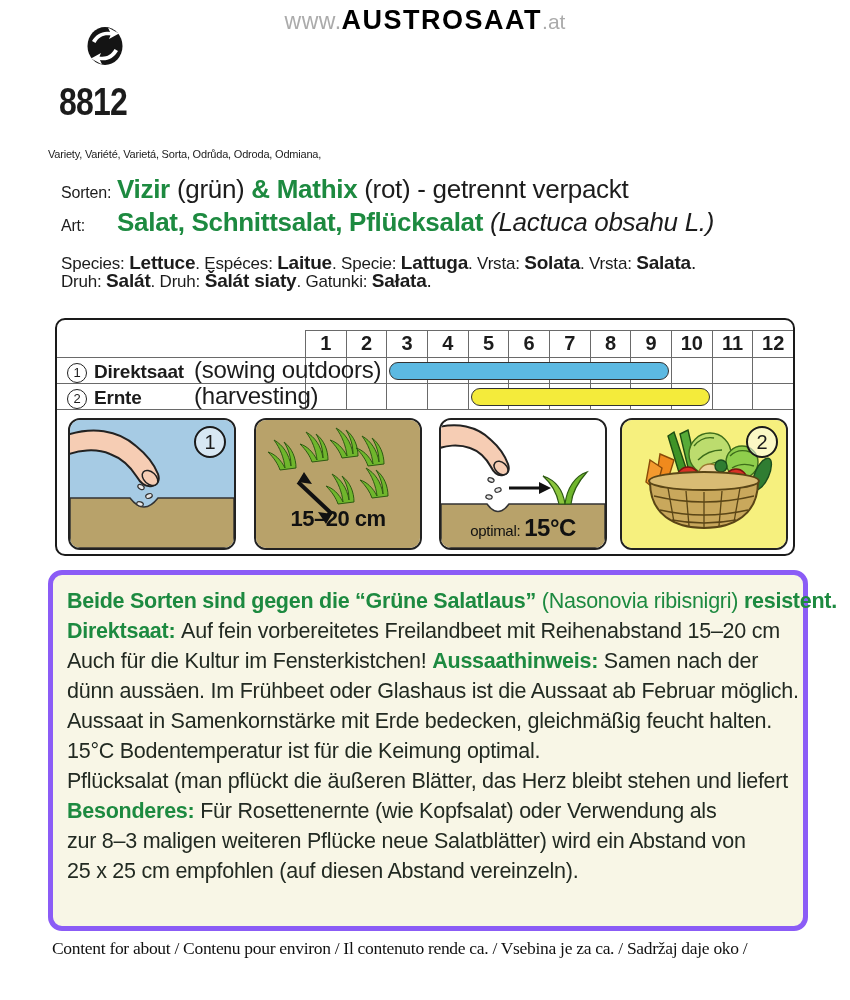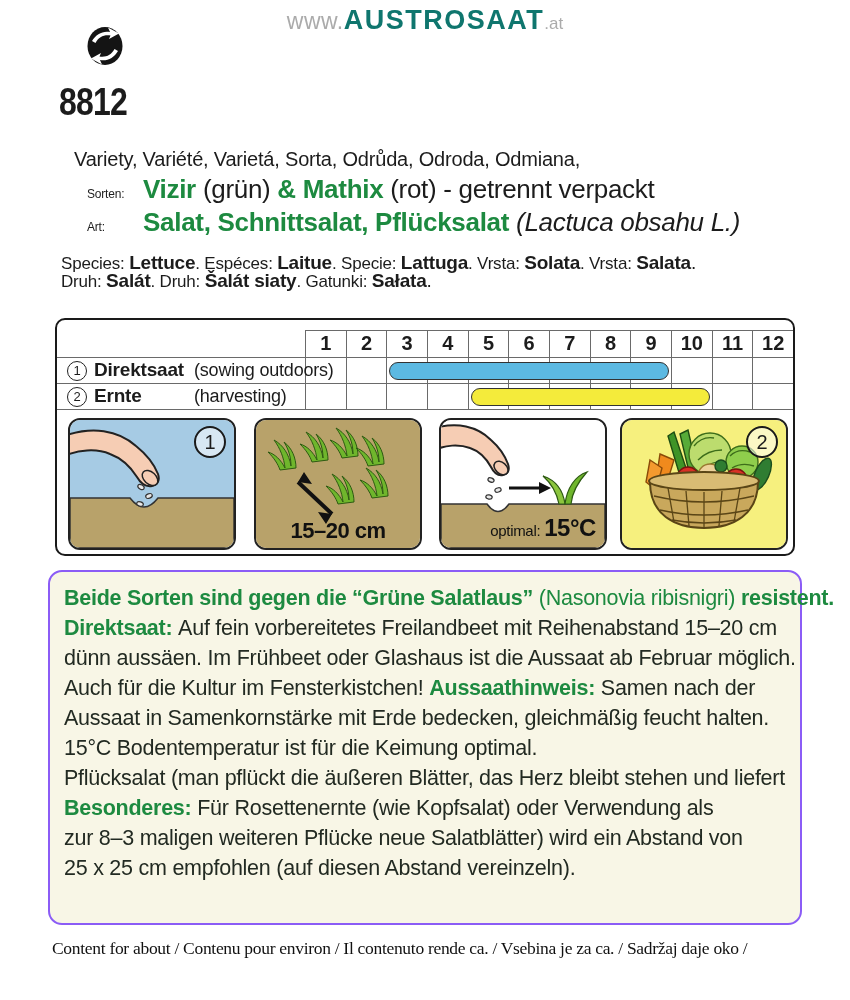--- a/index.html
+++ b/index.html
@@ -2,32 +2,32 @@
 <html><head>
 <meta charset="utf-8">
 <style>
   html,body{margin:0;padding:0;background:#fff;}
   body{width:850px;height:1000px;position:relative;overflow:hidden;
        font-family:"Liberation Sans", sans-serif;color:#1c1c1c;}
 
   
   .site-header{position:absolute;top:5px;left:0;width:100%;text-align:center;white-space:nowrap;}
   .site-header .www{font-size:23px;color:#ababab;letter-spacing:.5px;}
-  .site-header .brand{font-size:27px;font-weight:bold;color:#0f766e;letter-spacing:1.5px;}
-  .site-header .tld{font-size:17px;color:#ababab;}
+  .site-header .brand{font-size:27px;font-weight:bold;color:#000000;letter-spacing:1.5px;}
+  .site-header .tld{font-size:21px;color:#ababab;}
 
   .greendot{position:absolute;left:86px;top:26px;width:38px;height:40px;}
 
   .product-number{position:absolute;left:59px;top:80px;font-size:39px;font-weight:bold;
        transform:scaleX(.82);transform-origin:left;letter-spacing:-1px;}
 
   
-  .variety-line{position:absolute;left:74px;top:148px;font-size:20px;letter-spacing:-.2px;}
+  .variety-line{position:absolute;left:48px;top:148px;font-size:11px;letter-spacing:-.2px;}
   .mix-line{position:absolute;left:61px;display:flex;align-items:baseline;white-space:nowrap;}
-  .mix-line .lab{font-size:12px;width:56px;flex:none;letter-spacing:-.2px;margin-left:26px;}
+  .mix-line .lab{font-size:16px;width:56px;flex:none;letter-spacing:-.2px;}
   .mix-line .big{font-size:26px;letter-spacing:-.3px;}
   .sorten-line{top:174px;}
   .art-line{top:207px;}
   .species-line{position:absolute;left:61px;font-size:19px;letter-spacing:-.2px;white-space:nowrap;}
   .species1{top:252px;} .species2{top:270px;}
 
   
   .s-k{} .s-kb{font-weight:bold;} .s-ki{font-style:italic;}
   .s-gb{color:#1d8a40;font-weight:bold;} .s-g{color:#1d8a40;}
   .s-lab{font-size:17px;}
@@ -39,40 +39,40 @@
   .cal-hline.htop{left:248px;}
   .cal-cols{position:absolute;left:248px;right:0;top:10px;height:79px;
        display:grid;grid-template-columns:repeat(12,1fr);}
   .cal-cols .cell{border-left:1px solid #6a6a6a;text-align:center;
        font-weight:bold;font-size:20px;line-height:27px;}
   .cal-rowlabel{position:absolute;left:10px;height:26px;line-height:26px;font-size:18px;white-space:nowrap;}
   .row-badge{display:inline-block;width:18px;height:18px;border:1.5px solid #222;border-radius:50%;
        font-size:13px;line-height:18px;text-align:center;font-weight:normal;
        vertical-align:1px;margin-right:7px;}
   .cal-rowlabel b{display:inline-block;width:100px;font-size:19px;letter-spacing:-.2px;}
-  .cal-rowlabel .desc{font-size:18px;letter-spacing:-.2px;}
+  .cal-rowlabel .desc{font-size:24px;letter-spacing:-.2px;}
   .cal-bars{position:absolute;left:248px;right:0;top:37px;height:52px;}
   .cal-bar{position:absolute;height:16px;border:1.5px solid #333;border-radius:10px;}
 
   
   .panel{position:absolute;top:98px;width:164px;height:128px;border:2px solid #222;
        border-radius:12px;overflow:hidden;background:#fff;}
   .panel svg{position:absolute;left:0;top:0;}
   .p1{left:11px;} .p2{left:197px;} .p3{left:382px;} .p4{left:563px;}
   .panel-badge{position:absolute;top:6px;right:8px;width:28px;height:28px;border:2px solid #1a1a1a;
        border-radius:50%;text-align:center;font-size:20px;line-height:28px;background:rgba(255,255,255,.55);}
-  .caption-spacing{position:absolute;bottom:4px;left:0;width:100%;text-align:center;
+  .caption-spacing{position:absolute;bottom:16px;left:0;width:100%;text-align:center;
        font-weight:bold;font-size:22px;color:#111;letter-spacing:-.5px;margin-top:32px;}
-  .caption-temp{position:absolute;bottom:6px;left:0;width:100%;text-align:center;color:#111;white-space:nowrap;padding-left:20px;}
+  .caption-temp{position:absolute;bottom:6px;left:0;width:100%;text-align:center;color:#111;white-space:nowrap;}
   .caption-temp .pre{font-size:15px;letter-spacing:-.3px;}
   .caption-temp .val{font-size:24px;font-weight:bold;letter-spacing:-.5px;}
 
   
   .info-box{position:absolute;left:48px;top:570px;width:722px;height:329px;
-       border:2px solid #8b5cf6;border-radius:14px;background:#f8f6e6;
+       border:5px solid #8b5cf6;border-radius:14px;background:#f8f6e6;
        padding:11px 14px;font-size:21.5px;line-height:30px;letter-spacing:-.25px;color:#222a22;}
   .info-box .line{white-space:nowrap;}
 
   
   .footer{position:absolute;left:52px;top:936px;font-size:17.5px;line-height:25px;
        color:#111;letter-spacing:-.3px;white-space:nowrap;font-family:Liberation Serif, serif;}
 </style>
 </head>
 <body>
 
@@ -222,22 +222,22 @@
       </g>
       <ellipse cx="82" cy="61" rx="55" ry="9" fill="#d9bc74" stroke="#5a4516" stroke-width="2"></ellipse>
     </svg>
     <div class="panel-badge">2</div>
   </div>
 </div>
 
 <div class="info-box">
   <div class="line"><span class="s-gb">Beide Sorten sind gegen die “Grüne Salatlaus” </span><span class="s-g">(Nasonovia ribisnigri) </span><span class="s-gb">resistent.</span></div>
   <div class="line"><span class="s-gb">Direktsaat: </span><span class="s-k">Auf fein vorbereitetes Freilandbeet mit Reihenabstand 15–20 cm</span></div>
+  <div class="line"><span class="s-k">Auch für die Kultur im Fensterkistchen! </span><span class="s-gb">Aussaathinweis: </span><span class="s-k">Samen nach der</span></div>
   <div class="line"><span class="s-k">dünn aussäen. Im Frühbeet oder Glashaus ist die Aussaat ab Februar möglich.</span></div>
-  <div class="line"><span class="s-k">Auch für die Kultur im Fensterkistchen! </span><span class="s-gb">Aussaathinweis: </span><span class="s-k">Samen nach der</span></div>
   <div class="line"><span class="s-k">Aussaat in Samenkornstärke mit Erde bedecken, gleichmäßig feucht halten.</span></div>
   <div class="line"><span class="s-k">15°C Bodentemperatur ist für die Keimung optimal.</span></div>
   <div class="line"><span class="s-k">Pflücksalat (man pflückt die äußeren Blätter, das Herz bleibt stehen und liefert</span></div>
   <div class="line"><span class="s-gb">Besonderes: </span><span class="s-k">Für Rosettenernte (wie Kopfsalat) oder Verwendung als</span></div>
   <div class="line"><span class="s-k">zur 8–3 maligen weiteren Pflücke neue Salatblätter) wird ein Abstand von</span></div>
   <div class="line"><span class="s-k">25 x 25 cm empfohlen (auf diesen Abstand vereinzeln).</span></div>
 </div>
 
 <div class="footer">
   <div>Content for about / Contenu pour environ / Il contenuto rende ca. / Vsebina je za ca. / Sadržaj daje oko /</div>

